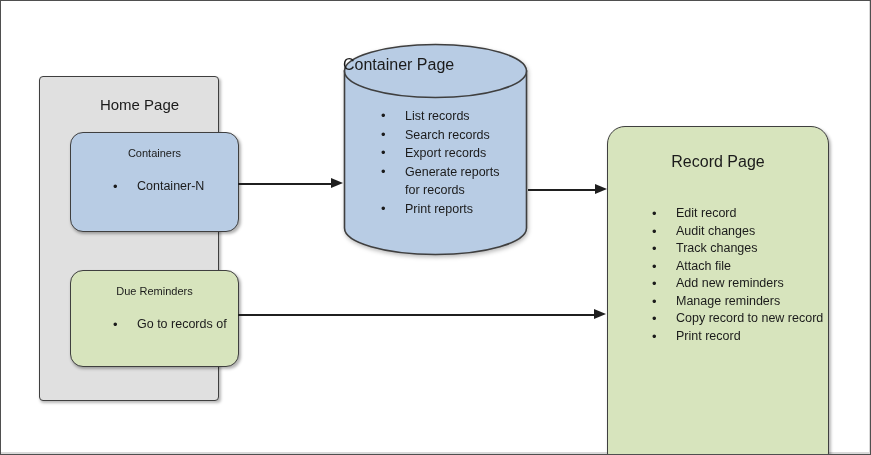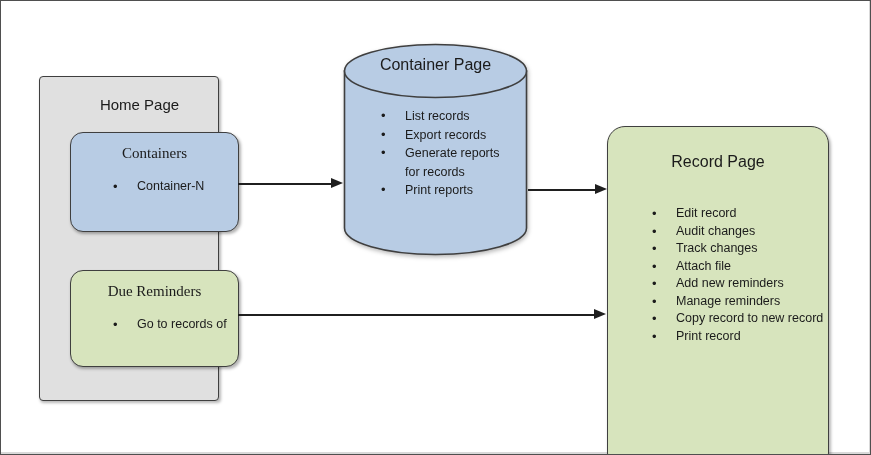--- a/index.html
+++ b/index.html
@@ -34,25 +34,24 @@
     border: 1.5px solid var(--border);
     box-shadow: 1.5px 2px 3px rgba(0,0,0,0.28);
   }
   .node h2 {
     font-size: 16px;
     font-weight: 400;
     text-align: center;
     line-height: 21px;
   }
   .node h3 {
-    font-size: 15px;
+    font-size: 11px;
     font-weight: 400;
     text-align: center;
     line-height: 20px;
-    font-family: Liberation Serif, serif;
   }
 
   
   .home {
     left: 38px; top: 75px;
     width: 180px; height: 325px;
     background: var(--home-fill);
     border-radius: 4px;
     padding-top: 17px;
     padding-left: 21px;
@@ -93,21 +92,20 @@
     position: absolute;
     left: 342px; top: 42px;
     width: 185px; height: 213px;
   }
   .cylinder svg { position: absolute; left: 0; top: 0; filter: drop-shadow(1.5px 2px 2px rgba(0,0,0,0.28)); }
   .cyl-shape { fill: var(--blue-fill); stroke: var(--border); stroke-width: 1.6; }
   .cylinder h2 {
     position: absolute;
     top: 13px; left: 0; right: 0;
     font-size: 16px; font-weight: 400;
-    text-align: center;
   }
   .cylinder ul.bullets {
     position: absolute;
     top: 64px; left: 0; right: 0;
   }
   .cylinder ul.bullets li {
     padding-left: 50px;
     padding-right: 23px;
     line-height: 18.5px;
   }
@@ -173,20 +171,21 @@
   </section>
 
   <section class="cylinder">
     <svg width="185" height="213" viewBox="0 0 185 213" aria-hidden="true">
       <path class="cyl-shape" d="M1.5,28 L1.5,185 A91,26.5 0 0 0 183.5,185 L183.5,28 Z"></path>
       <ellipse class="cyl-shape" cx="92.5" cy="28" rx="91" ry="26.5"></ellipse>
     </svg>
     <h2>Container Page</h2>
     <ul class="bullets">
       <li>List records</li>
+      <li>Search records</li>
       <li>Export records</li>
       <li>Generate reports for records</li>
       <li>Print reports</li>
     </ul>
   </section>
 
   <section class="node record">
     <h2>Record Page</h2>
     <ul class="bullets">
       <li>Edit record</li>

